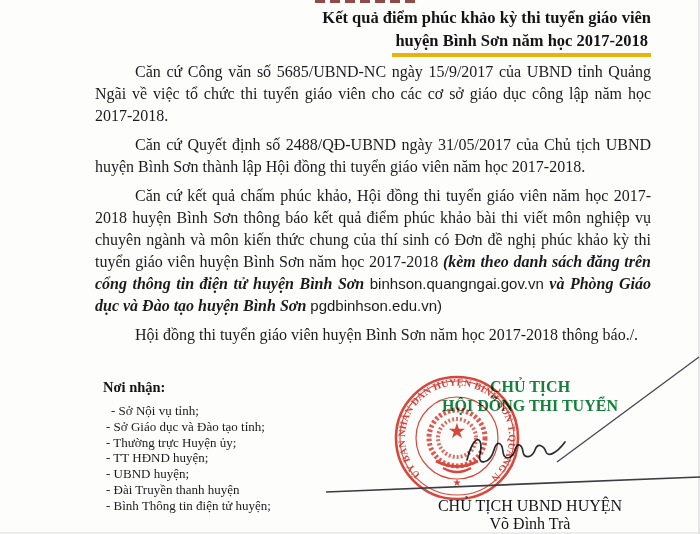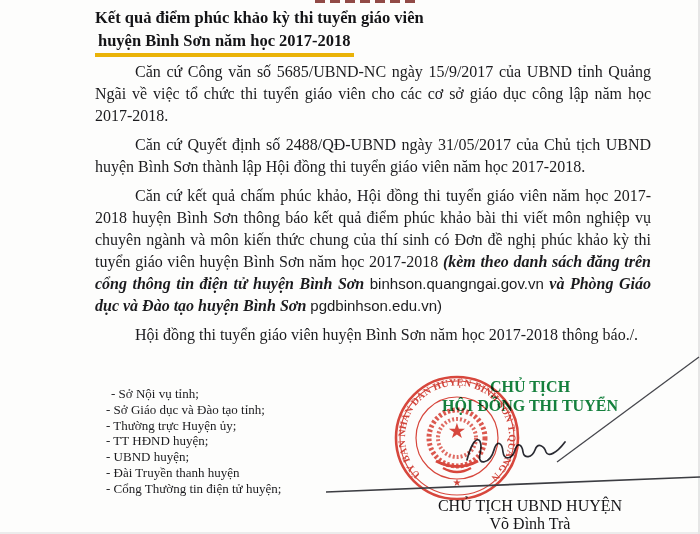--- a/index.html
+++ b/index.html
@@ -12,21 +12,21 @@
     color:#1b1b1e;
     box-shadow:inset -2px 0 0 #e6e6e6, inset 0 -2px 0 #ececec;
   }
   .top-remnant{
     position:absolute;left:315px;top:0;width:104px;height:3px;
     background:repeating-linear-gradient(90deg,#7e2b26 0 10px,rgba(0,0,0,0) 10px 15px);
     opacity:.85;
   }
   .title{
     position:absolute;left:95px;top:6px;width:556px;
-    text-align:left;font-weight:bold;font-size:16.5px;line-height:23px;color:#141417;
+    text-align:right;font-weight:bold;font-size:16.5px;line-height:23px;color:#141417;
   }
   .title .underlined{display:inline-block;border-bottom:4px solid #eab308;padding:0 3px 1px;}
   .body-text{
     position:absolute;left:95px;top:61px;width:556px;
     font-size:16px;line-height:22px;text-align:justify;
   }
   .body-text p{margin:0 0 7px;text-indent:40px;}
   .it{font-style:italic;font-weight:bold;}
   .url{font-family:Liberation Sans, sans-serif;font-size:15px;}
   .recipients{position:absolute;left:103px;top:379px;width:230px;}
@@ -60,28 +60,29 @@
   </div>
 
   <div class="body-text">
     <p>Căn cứ Công văn số 5685/UBND-NC ngày 15/9/2017 của UBND tỉnh Quảng Ngãi về việc tổ chức thi tuyển giáo viên cho các cơ sở giáo dục công lập năm học 2017-2018.</p>
     <p>Căn cứ Quyết định số 2488/QĐ-UBND ngày 31/05/2017 của Chủ tịch UBND huyện Bình Sơn thành lập Hội đồng thi tuyển giáo viên năm học 2017-2018.</p>
     <p><span>Căn cứ kết quả chấm phúc khảo, Hội đồng thi tuyển giáo viên năm học 2017-2018 huyện Bình Sơn thông báo kết quả điểm phúc khảo bài thi viết môn nghiệp vụ chuyên ngành và môn kiến thức chung của thí sinh có Đơn đề nghị phúc khảo kỳ thi tuyển giáo viên huyện Bình Sơn năm học 2017-2018 </span><span class="it">(kèm theo danh sách đăng trên cổng thông tin điện tử huyện Bình Sơn </span><span class="url">binhson.quangngai.gov.vn</span><span class="it"> và Phòng Giáo dục và Đào tạo huyện Bình Sơn </span><span class="url">pgdbinhson.edu.vn)</span></p>
     <p>Hội đồng thi tuyển giáo viên huyện Bình Sơn năm học 2017-2018 thông báo./.</p>
   </div>
 
   <div class="recipients">
+    <div class="rec-label">Nơi nhận:</div>
     <div class="rec-items">
       <div class="rec-item">- Sở Nội vụ tỉnh;</div>
       <div class="rec-item">- Sở Giáo dục và Đào tạo tỉnh;</div>
       <div class="rec-item">- Thường trực Huyện ủy;</div>
       <div class="rec-item">- TT HĐND huyện;</div>
       <div class="rec-item">- UBND huyện;</div>
       <div class="rec-item">- Đài Truyền thanh huyện</div>
-      <div class="rec-item">- Cổng Thường tin điện tử huyện;</div>
+      <div class="rec-item">- Bình Thông tin điện tử huyện;</div>
       <div class="rec-item">- Lưu hồ sơ HĐTTGV;</div>
     </div>
   </div>
 
   <div class="sig-head">
     <div>CHỦ TỊCH</div>
     <div>HỘI ĐỒNG THI TUYỂN</div>
   </div>
 
   <svg class="stamp-svg" viewBox="-64 -64 128 128">

